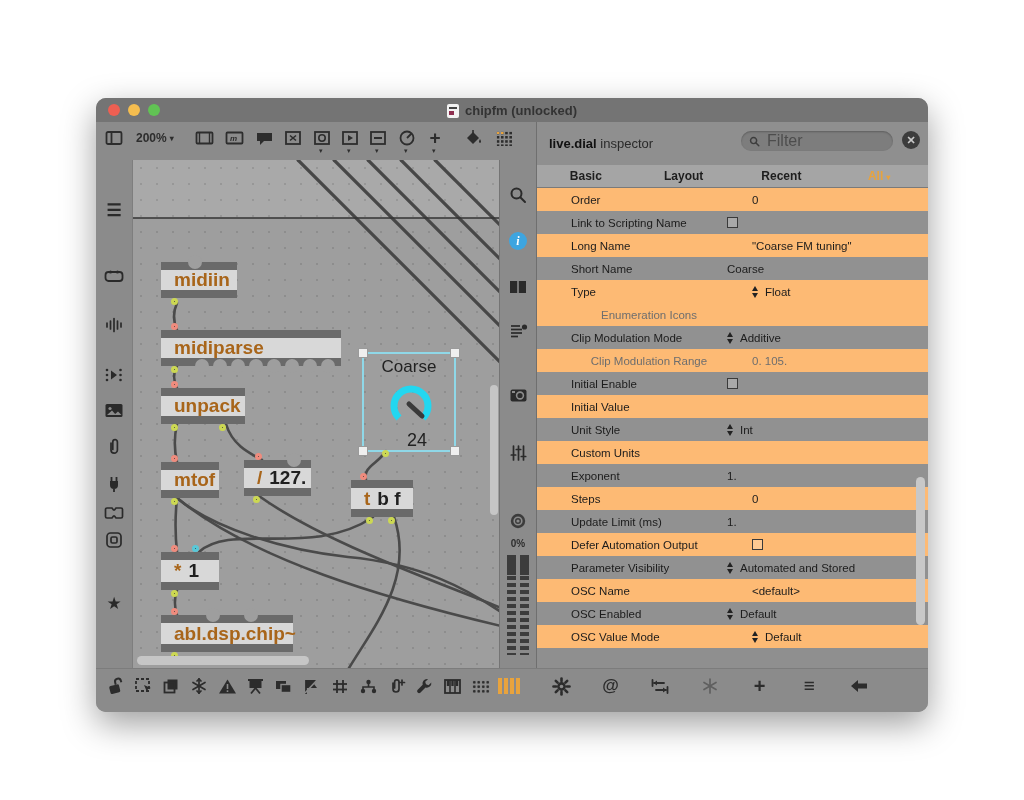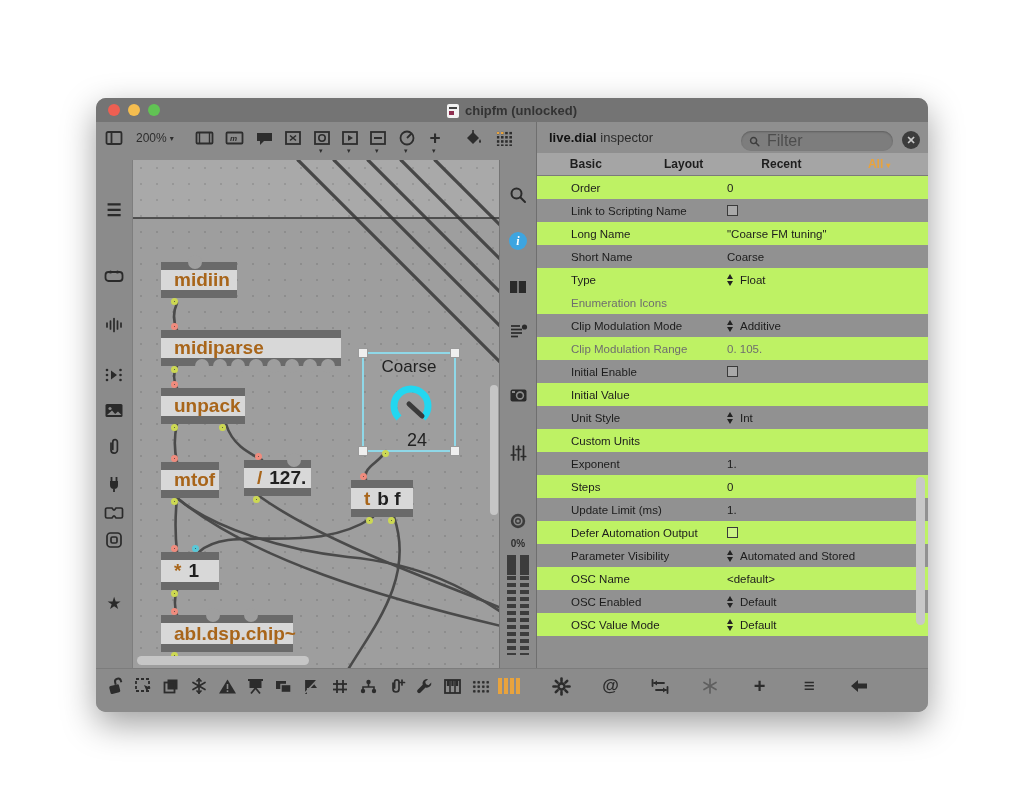--- a/index.html
+++ b/index.html
@@ -50,54 +50,54 @@
   .dlabel{position:absolute;left:0;right:0;top:3px;text-align:center;font-size:17px;color:#222;}
   .dvalue{position:absolute;left:0;right:0;top:76px;text-align:center;font-size:18px;color:#222;margin-left:16px;}
   .dialsvg{position:absolute;left:17px;top:22px;}
   .dialout{position:absolute;left:18px;bottom:-7px;}
   
   .hscroll{position:absolute;left:4px;bottom:3px;width:172px;height:9px;border-radius:5px;background:#c6c6c6;z-index:6;}
   .vscroll{position:absolute;right:1px;top:225px;width:8px;height:130px;border-radius:4px;background:#c6c6c6;z-index:6;}
   
   .tb-ic{position:absolute;top:6px;width:20px;height:20px;display:flex;align-items:center;justify-content:center;}
   .tb-caret{position:absolute;top:25px;font-size:7px;color:#2d2d2d;}
-  .zoomsel{position:absolute;left:40px;top:9px;font-size:12px;font-weight:normal;color:#2d2d2d;}
+  .zoomsel{position:absolute;left:40px;top:9px;font-size:12px;font-weight:bold;color:#2d2d2d;}
   .zoomsel .car{font-size:8px;vertical-align:1px;margin-left:3px;}
   
   .ls-ic{position:absolute;left:8px;width:20px;height:20px;display:flex;align-items:center;justify-content:center;color:#2a2a2a;}
   .rs-ic{width:22px;height:22px;display:flex;align-items:center;justify-content:center;}
   .infodot{width:18px;height:18px;border-radius:50%;background:#3da5e0;color:#fff;font-weight:bold;
     font-style:italic;font-size:12px;display:flex;align-items:center;justify-content:center;font-family:"Liberation Serif",serif;}
   .cpu{font-size:10px;font-weight:bold;color:#2e2e2e;margin:6px 0 4px;}
   .meters{display:flex;gap:4px;margin-top:2px;}
   .meter{width:9px;height:100px;background:
     linear-gradient(#3c3c3c 0 20px,transparent 20px),
     repeating-linear-gradient(#3c3c3c 0 4px,rgba(0,0,0,0) 4px 7px);}
   
   .inspector{width:392px;display:flex;flex-direction:column;border-left:1px solid #6f6f6f;background:#8f8f8f;position:relative;}
-  .ins-head{height:31px;display:flex;align-items:center;position:relative;padding-left:12px;}
+  .ins-head{height:43px;display:flex;align-items:center;position:relative;padding-left:12px;}
   .ins-title{font-size:13px;color:#2a2a2a;}
   .ins-title b{color:#111;}
   .filter{position:absolute;left:204px;top:9px;width:152px;height:20px;border-radius:10px;background:#7d7d7d;
     display:flex;align-items:center;padding:0 8px;box-shadow:inset 0 1px 2px rgba(0,0,0,.25);}
   .filter input{border:none;background:transparent;outline:none;font-size:16px;color:#2d2d2d;width:110px;margin-left:5px;}
   .filter input::placeholder{color:#4d4d4d;}
   .ins-close{position:absolute;right:8px;top:9px;width:18px;height:18px;border-radius:50%;background:#3c3c3c;
     color:#c9c9c9;font-size:11px;font-weight:bold;display:flex;align-items:center;justify-content:center;}
   .tabs{height:23px;background:#a5a5a5;display:flex;align-items:center;font-size:12px;font-weight:bold;color:#1e1e1e;
     border-bottom:1px solid #7a7a7a;}
   .tab{flex:1;text-align:center;}
   .tab.all{color:#e8a33d;}
   .tab .car{font-size:8px;margin-left:3px;}
   .irows{flex:1;display:flex;flex-direction:column;position:relative;}
   .irow{height:23px;display:flex;align-items:center;font-size:11.5px;color:#1c1c1c;padding-left:34px;}
-  .irow.even{background:#bef264;}
+  .irow.even{background:#fdba74;gap:25px;}
   .irow.odd{background:#919191;}
   .irow.sel{background:#93bfba !important;}
-  .irow.dim .ilabel,.irow.dim .ival{color:#6e6e6e;}
+  .irow.dim .ilabel,.irow.dim .ival{color:#6e6e6e;text-align:center;}
   .ilabel{width:156px;}
   .ival{display:flex;align-items:center;}
   .cbx{width:11px;height:11px;border:1.5px solid #3a3a3a;background:rgba(255,255,255,.22);}
   .stp{display:inline-flex;flex-direction:column;gap:2px;margin-right:7px;}
   .stp .u{width:0;height:0;border-left:3.5px solid transparent;border-right:3.5px solid transparent;border-bottom:5px solid #222;}
   .stp .d{width:0;height:0;border-left:3.5px solid transparent;border-right:3.5px solid transparent;border-top:5px solid #222;}
   .ins-scroll{position:absolute;right:3px;top:355px;width:9px;height:148px;border-radius:5px;background:#c8c8c8;}
   
   .bottombar{height:44px;position:relative;background:#8b8b8b;border-top:1px solid #7c7c7c;}
   .bb-left{position:absolute;left:8px;right:0;top:6px;width:416px;display:flex;justify-content:space-between;}

